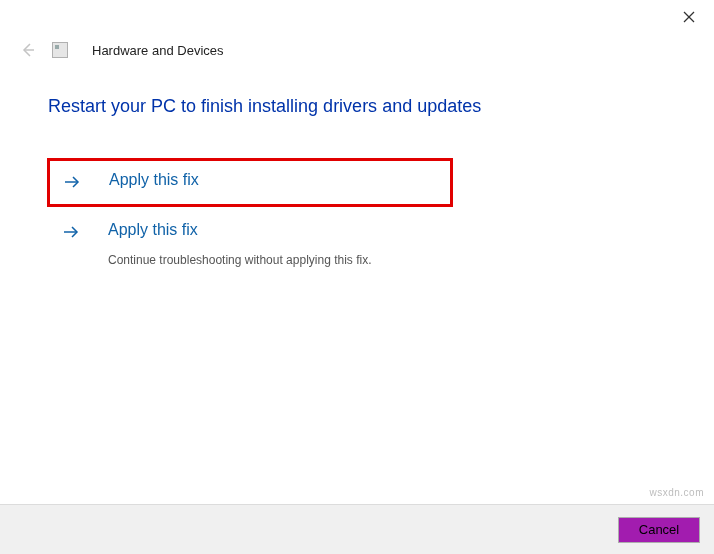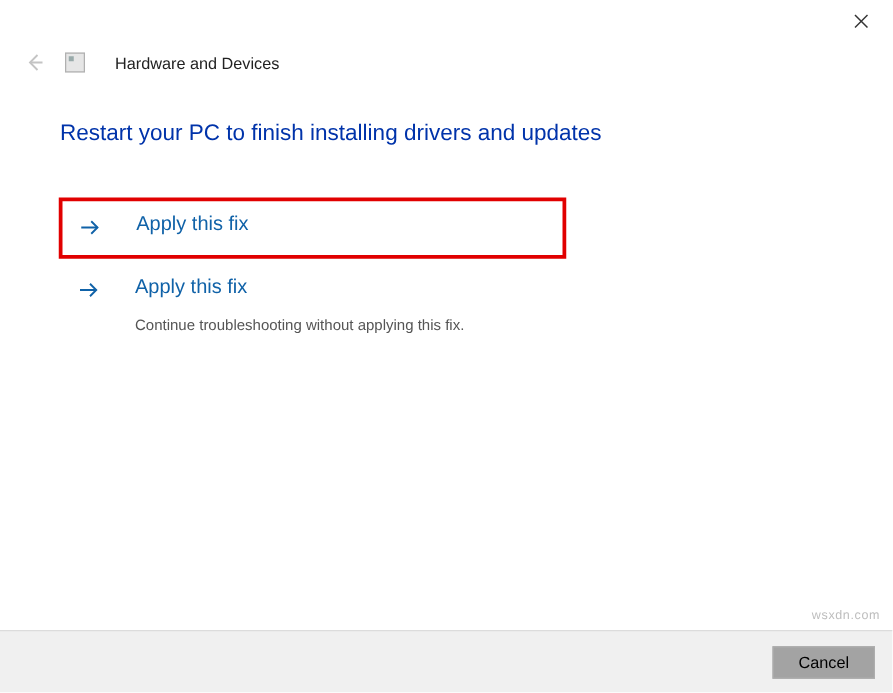--- a/index.html
+++ b/index.html
@@ -131,21 +131,21 @@
       background: #f0f0f0;
       border-top: 1px solid #dcdcdc;
       display: flex;
       justify-content: flex-end;
       align-items: center;
       padding-right: 14px;
     }
     .cancel-btn {
       min-width: 82px;
       height: 26px;
-      background: #a3a3a3;
+      background: #a21caf;
       border: 1px solid #adadad;
       font-size: 13px;
       font-family: inherit;
       cursor: pointer;
       padding: 0 12px;
     }
     .watermark {
       position: absolute;
       right: 10px;
       bottom: 56px;

